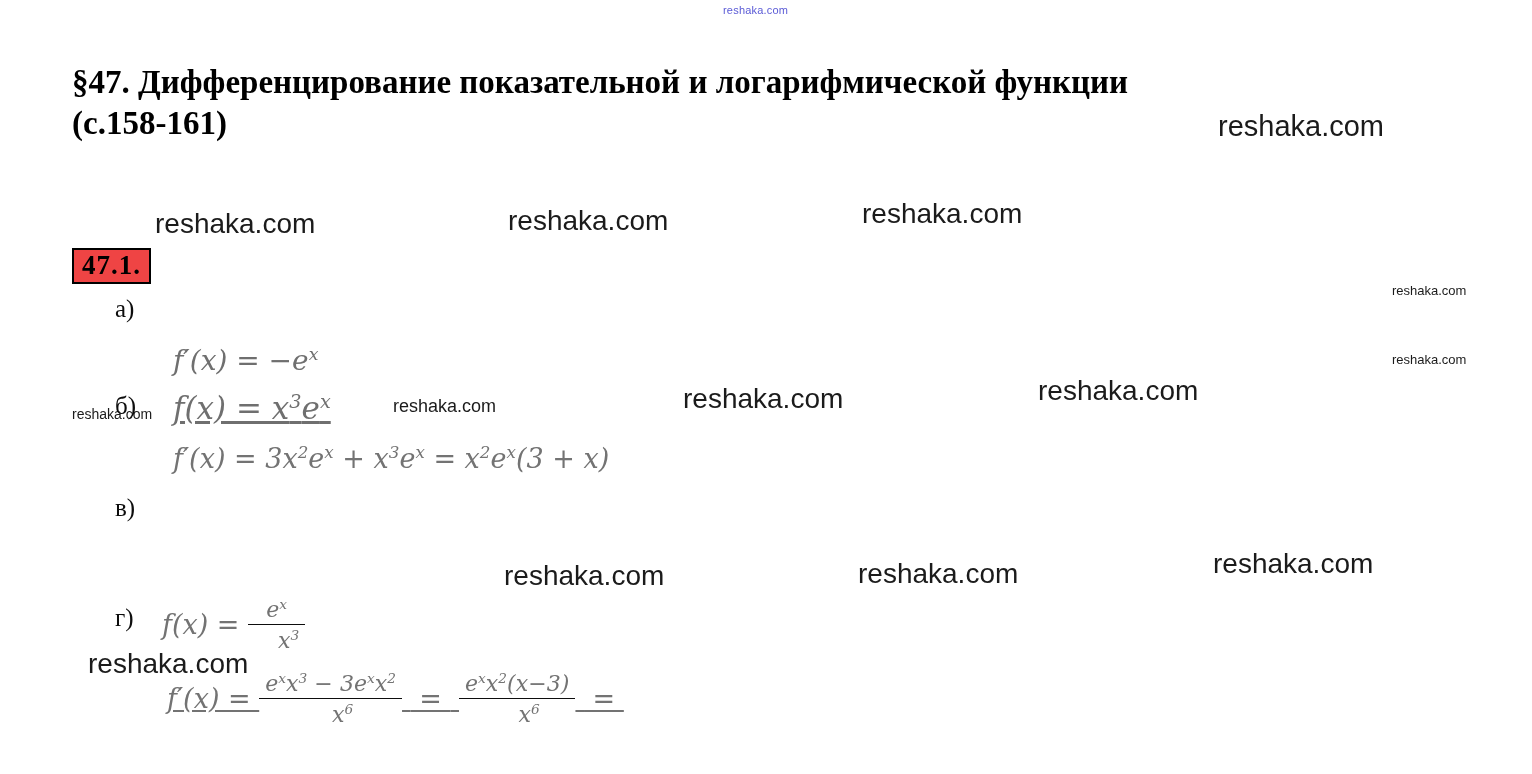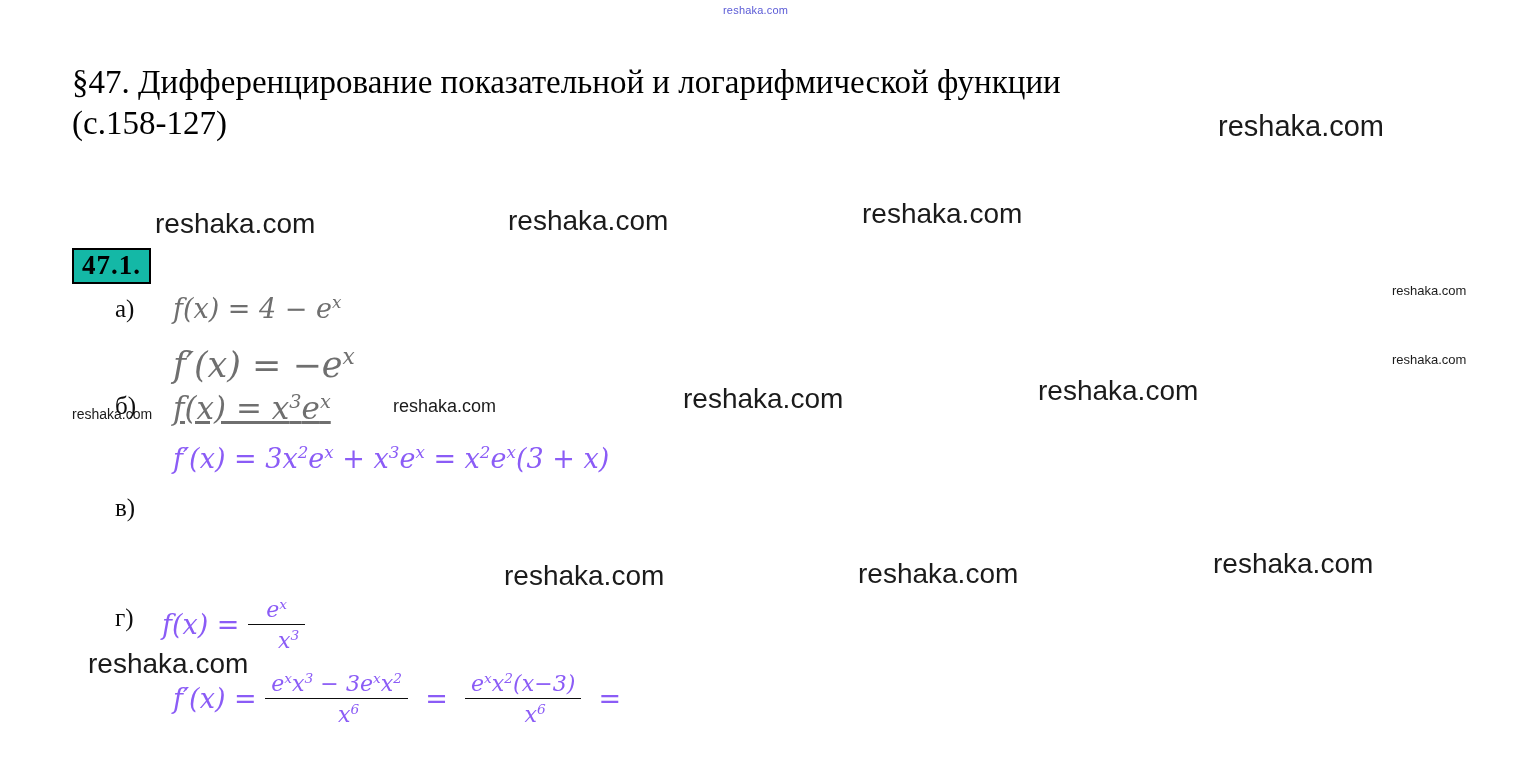--- a/index.html
+++ b/index.html
@@ -39,47 +39,47 @@
     white-space: nowrap;
   }
 
   
   .heading {
     position: absolute;
     left: 72px;
     top: 62px;
     width: 1440px;
     font-family: "Liberation Serif", serif;
-    font-weight: normal;
+    font-weight: bold;
     font-size: 33px;
     line-height: 1.25;
     color: #000;
   }
 
   
   .num-box {
     position: absolute;
     left: 72px;
     top: 248px;
     border: 2px solid #000;
     padding: 2px 8px 3px 8px;
     font-family: "Liberation Serif", serif;
     font-weight: bold;
     font-size: 27px;
     line-height: 1;
     letter-spacing: 1px;
-    background: #14b8a6;
+    background: #ef4444;
   }
 
   
   .math {
     position: absolute;
     font-family: "DejaVu Serif", serif;
     font-style: italic;
-    color: #8b5cf6;
+    color: #737373;
     white-space: nowrap;
   }
   .lbl {
     position: absolute;
     font-family: "Liberation Serif", serif;
     font-style: normal;
     font-size: 25px;
     color: #0d0d0d;
   }
   .faded {
@@ -122,45 +122,42 @@
 </style>
 </head>
 <body>
 
 <div class="page">
 
   <div class="wm-top">reshaka.com</div>
 
   <div class="heading">
     <span>§47. Дифференцирование показательной и логарифмической функции</span><br>
-    <span>(с.158-127)</span>
+    <span>(с.158-161)</span>
   </div>
 
   <div class="wm" style="left:1218px; top:110px; font-size:29px;">reshaka.com</div>
   <div class="wm" style="left:155px; top:208px; font-size:28px;">reshaka.com</div>
   <div class="wm" style="left:508px; top:205px; font-size:28px;">reshaka.com</div>
   <div class="wm" style="left:862px; top:198px; font-size:28px;">reshaka.com</div>
   <div class="wm" style="left:1392px; top:283px; font-size:13px;">reshaka.com</div>
   <div class="wm" style="left:1392px; top:352px; font-size:13px;">reshaka.com</div>
   <div class="wm" style="left:683px; top:383px; font-size:28px;">reshaka.com</div>
   <div class="wm" style="left:1038px; top:375px; font-size:28px;">reshaka.com</div>
   <div class="wm" style="left:393px; top:396px; font-size:18px;">reshaka.com</div>
   <div class="wm" style="left:72px; top:406px; font-size:14px;">reshaka.com</div>
   <div class="wm" style="left:504px; top:560px; font-size:28px;">reshaka.com</div>
   <div class="wm" style="left:858px; top:558px; font-size:28px;">reshaka.com</div>
   <div class="wm" style="left:1213px; top:548px; font-size:28px;">reshaka.com</div>
   <div class="wm" style="left:88px; top:648px; font-size:28px;">reshaka.com</div>
 
   <div class="num-box">47.1.</div>
 
   <div class="lbl" style="left:115px; top:295px;">а)</div>
-  <div class="math faded" style="left:173px; top:292px; font-size:27px;">
-    f(x) = 4 − e<sup class="e">x</sup>
-  </div>
-  <div class="math faded" style="left:173px; top:344px; font-size:35px;">
+  <div class="math faded" style="left:173px; top:344px; font-size:28px;">
     f′(x) = −e<sup class="e">x</sup>
   </div>
 
   <div class="lbl" style="left:115px; top:392px;">б)</div>
   <div class="math faded" style="left:173px; top:390px; font-size:31px;text-decoration:underline;">
     f(x) = x<sup class="e">3</sup>e<sup class="e">x</sup>
   </div>
   <div class="math" style="left:173px; top:442px; font-size:27px;">
     f′(x) = 3x<sup class="e">2</sup>e<sup class="e">x</sup> + x<sup class="e">3</sup>e<sup class="e">x</sup> = x<sup class="e">2</sup>e<sup class="e">x</sup>(3 + x)
   </div>
@@ -170,21 +167,21 @@
   <div class="lbl" style="left:115px; top:604px;">г)</div>
   <div class="math" style="left:162px; top:598px; font-size:27px;">
     f(x) =
     <span class="frac small-frac">
       <span class="num">e<sup class="e">x</sup></span>
       <span class="bar"></span>
       <span class="den">x<sup class="e">3</sup></span>
     </span>
   </div>
 
-  <div class="math" style="left:173px; top:672px; font-size:27px;">
+  <div class="math" style="left:167px; top:672px; font-size:27px;text-decoration:underline;">
     f′(x) =
     <span class="frac small-frac">
       <span class="num">e<sup class="e">x</sup>x<sup class="e">3</sup> − 3e<sup class="e">x</sup>x<sup class="e">2</sup></span>
       <span class="bar"></span>
       <span class="den">x<sup class="e">6</sup></span>
     </span>
     <span class="nostyle">&nbsp;=&nbsp;</span>
     <span class="frac small-frac">
       <span class="num">e<sup class="e">x</sup>x<sup class="e">2</sup>(x−3)</span>
       <span class="bar"></span>

